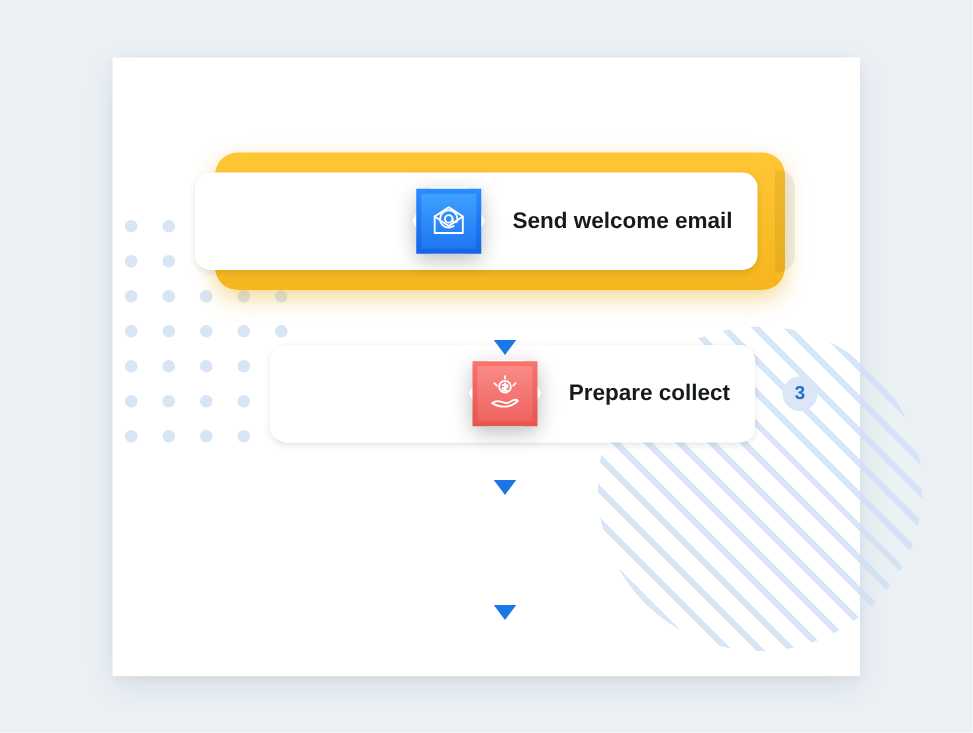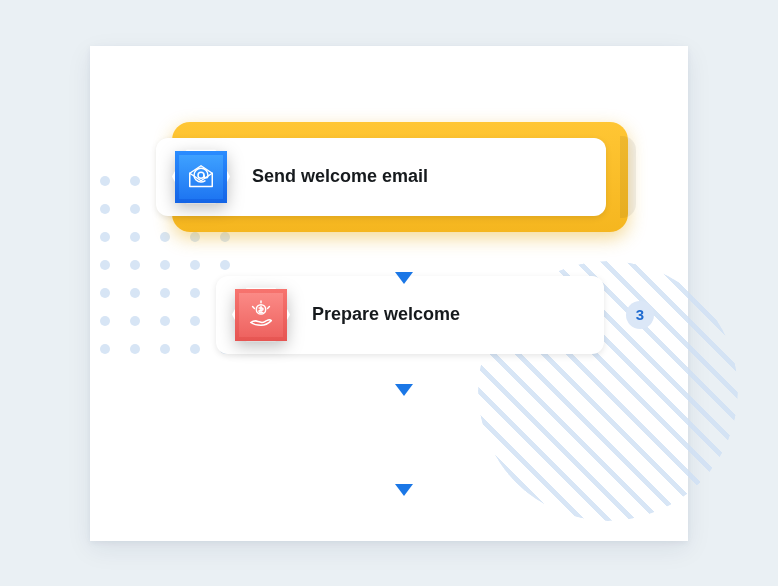--- a/index.html
+++ b/index.html
@@ -70,20 +70,21 @@
   .step {
     background: #ffffff;
     border-radius: 12px;
     display: flex;
     align-items: center;
     gap: 22px;
     padding: 10px 20px 10px 16px;
     box-shadow: 0 2px 6px rgba(0,0,0,.10);
     position: relative;
     min-height: 58px;
+    justify-content: flex-end;
   }
   .yellow-group .step { margin-left: -60px; }
   .step + .step { margin-top: 18px; }
   .lower-steps { margin-top: 44px; display: flex; flex-direction: column; gap: 44px; margin-left: 6px; margin-right: 24px; }
   .hex {
     width: 58px; height: 58px;
     position: relative;
     flex-shrink: 0;
     filter: drop-shadow(0 5px 8px rgba(0,0,0,.25));
   }
@@ -218,21 +219,21 @@
           <div class="hex-front">
             <svg viewBox="0 0 32 32">
                 <circle cx="16" cy="10" r="5"></circle>
                 <path d="M16 7v6M14 8.5h3a1.2 1.2 0 010 2.4h-2a1.2 1.2 0 000 2.4h3"></path>
                 <path d="M5 24c3-2 6-2 8-1l4 1c2 0 3-1 5-2 2-1 4-1 5 0-3 3-7 5-11 5-4 0-8-1-11-3z"></path>
                 <path d="M9 9l-2-2M23 9l2-2M16 3V1"></path>
               </svg>
           </div>
         </div>
         <div>
-          <div class="step-title">Prepare welcome</div>
+          <div class="step-title">Prepare collect</div>
         </div>
         <div class="badge">3</div>
       </div>
 
     </div>
 
     <div class="arrow a1"></div>
     <div class="arrow a2"></div>
     <div class="arrow a3"></div>
 

